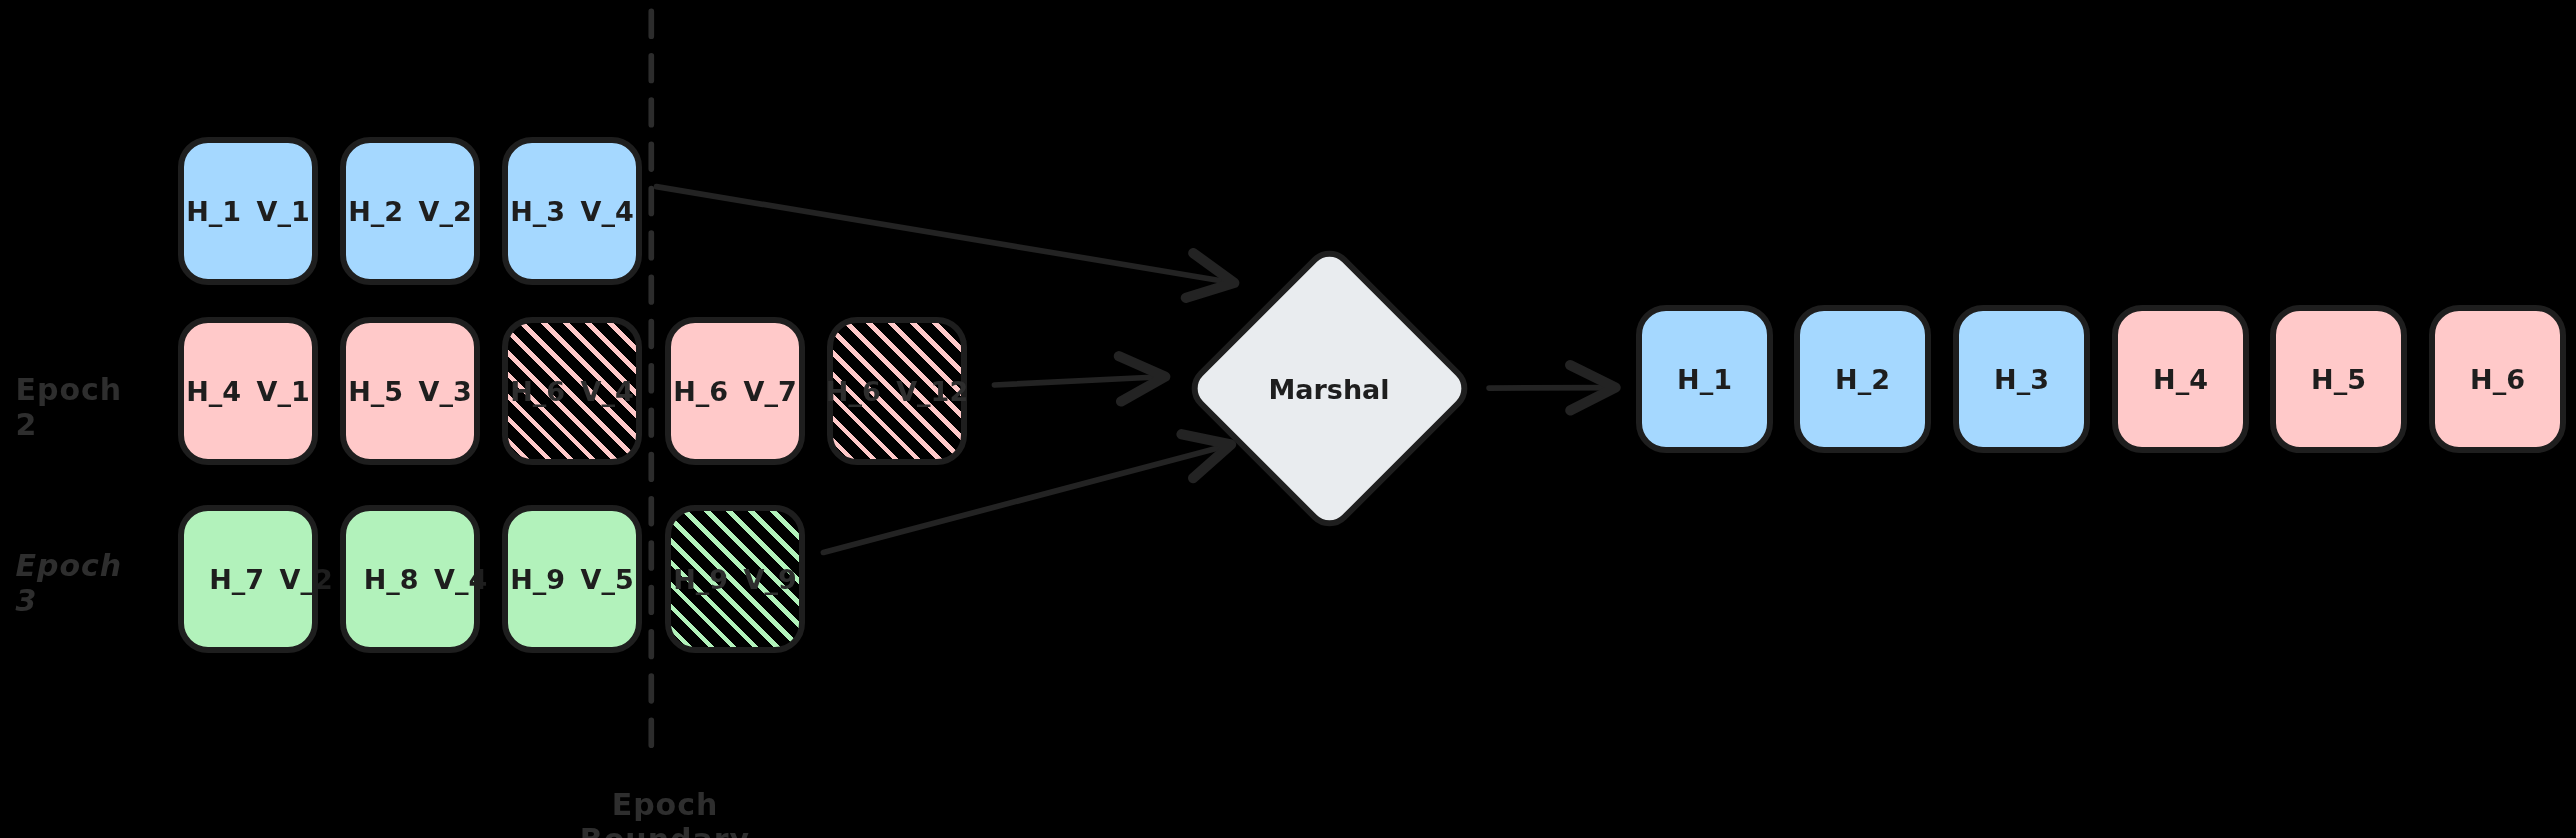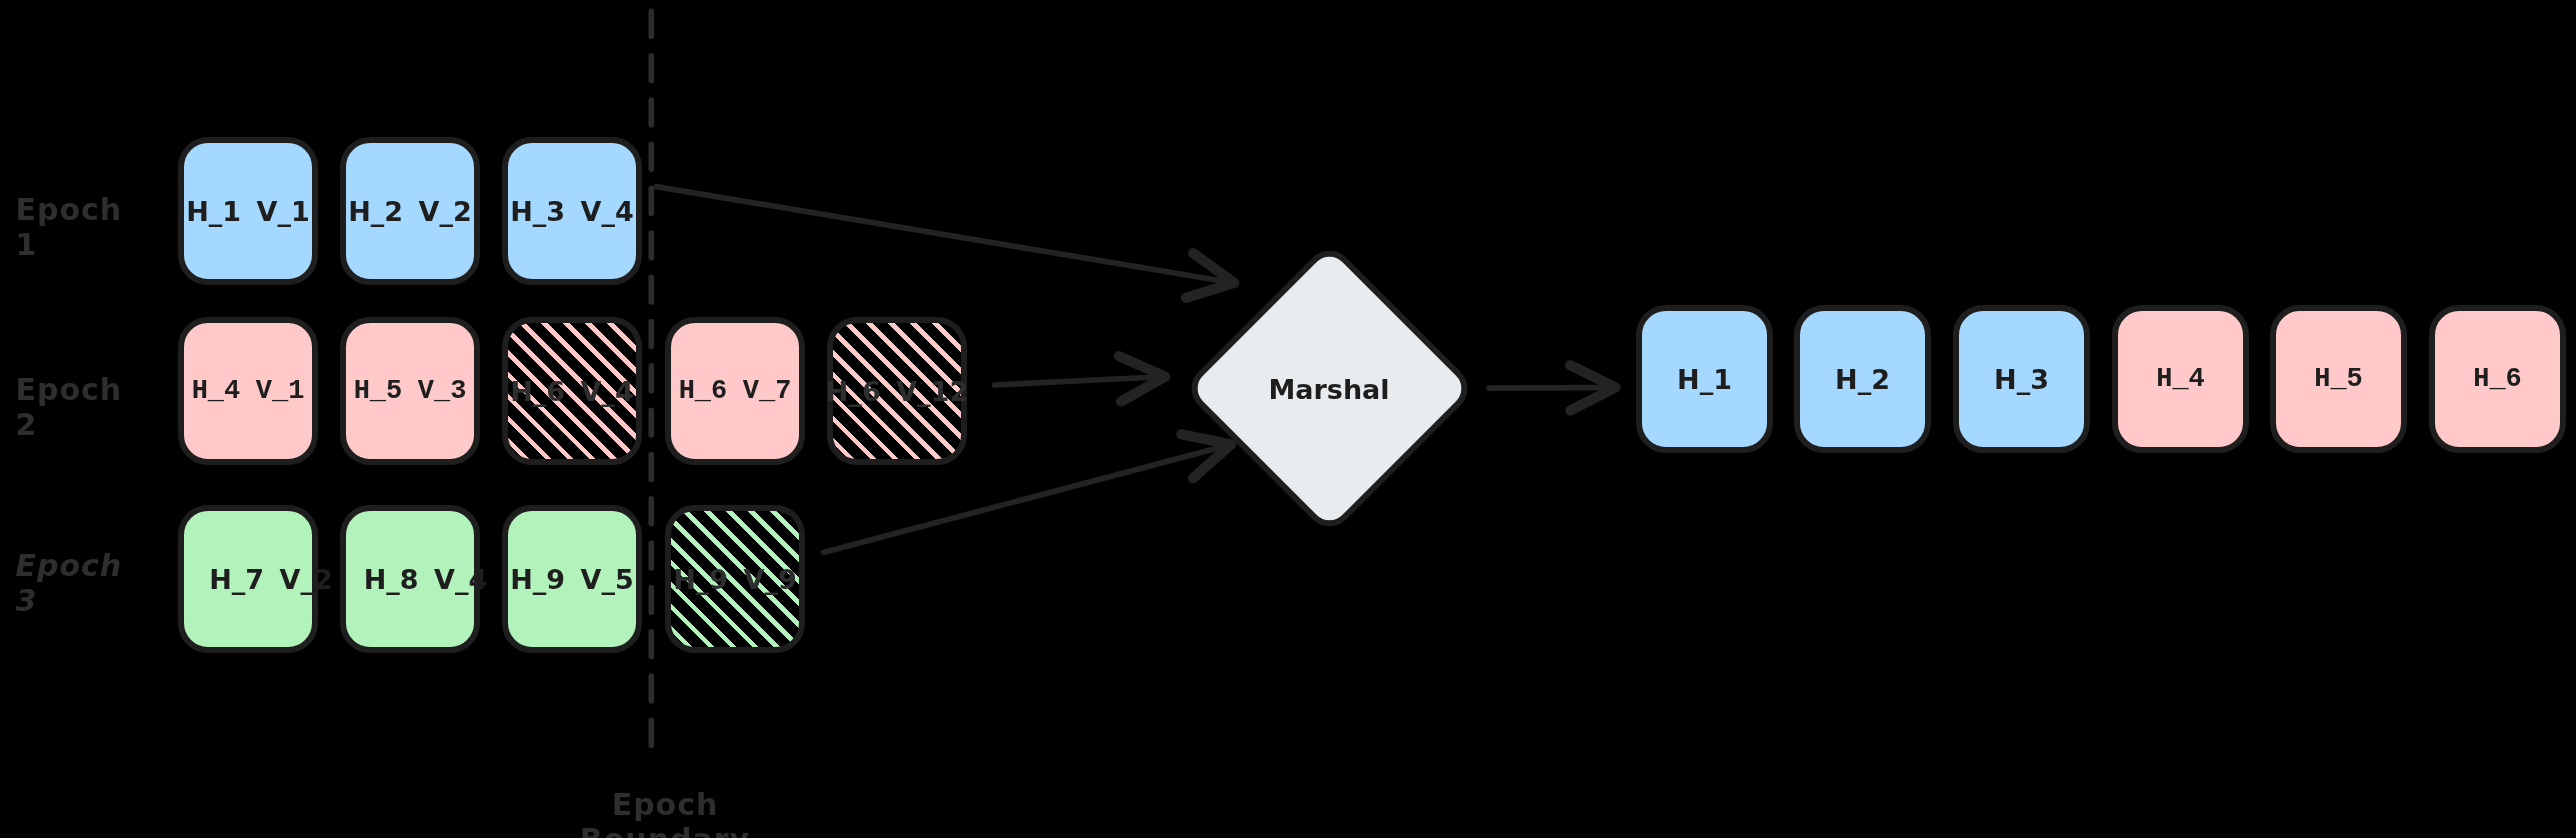--- a/index.html
+++ b/index.html
@@ -6,21 +6,21 @@
   #canvas{position:relative;width:3072px;height:839px;background:#000000;overflow:hidden;
           font-family:"DejaVu Sans",sans-serif;}
   svg.lines{position:absolute;left:0;top:0;width:3072px;height:839px;}
 
   .node{position:absolute;width:140px;height:148px;box-sizing:border-box;
         border:6.7px solid #1e1e1e;border-radius:30px;
         display:flex;flex-direction:row;align-items:center;justify-content:center;
         gap:15.5px;color:#1e1e1e;font-size:27px;font-weight:600;line-height:1;text-align:center;}
   .node span{display:block;}
   .blue {background:#a5d8ff;}
-  .pink {background:#ffc9c9;font-family:Liberation Mono, monospace;}
+  .pink {background:#ffc9c9;}
   .green{background:#b2f2bb;}
   .hatch-pink {background:repeating-linear-gradient(45deg,rgba(0,0,0,0) 0 10.8px,#ffc9c9 10.8px 15.5px);color:#2e2e2e;}
   .hatch-green{background:repeating-linear-gradient(45deg,rgba(0,0,0,0) 0 10.8px,#b2f2bb 10.8px 15.5px);color:#2e2e2e;}
 
   .out{width:137px;height:148px;gap:0;}
 
   .epoch-label{position:absolute;left:15.5px;width:134px;color:#2e2e2e;
                font-size:30px;font-weight:600;letter-spacing:1px;}
 
   .boundary-label{position:absolute;left:526px;top:787px;width:278px;text-align:center;
@@ -43,21 +43,20 @@
         <path d="M1,1 L9,5 L1,9" fill="none" stroke="#232323" stroke-width="1.8" stroke-linecap="round" stroke-linejoin="round"></path>
       </marker>
     </defs>
     <line x1="1264" y1="22" x2="1264" y2="1460" stroke="#2c2c2c" stroke-width="11" stroke-linecap="round" stroke-dasharray="48 38"></line>
     <line x1="1274" y1="362" x2="2390" y2="548" stroke="#232323" stroke-width="11" stroke-linecap="round" marker-end="url(#ah)"></line>
     <line x1="1930" y1="747" x2="2256" y2="731" stroke="#232323" stroke-width="11" stroke-linecap="round" marker-end="url(#ah)"></line>
     <line x1="1598" y1="1072" x2="2384" y2="864" stroke="#232323" stroke-width="11" stroke-linecap="round" marker-end="url(#ah)"></line>
     <line x1="2890" y1="753" x2="3130" y2="752" stroke="#232323" stroke-width="11" stroke-linecap="round" marker-end="url(#ah)"></line>
   </svg>
 
-  <div class="epoch-label" style="top:192px;">Epoch 1</div>
   <div class="epoch-label" style="top:372px;">Epoch 2</div>
   <div class="epoch-label" style="top:548px;font-style:italic;">Epoch 3</div>
 
   <div class="node blue" style="left:178px;top:137px;">
     <span>H_1</span>
     <span>V_1</span>
   </div>
   <div class="node blue" style="left:340px;top:137px;">
     <span>H_2</span>
     <span>V_2</span>

